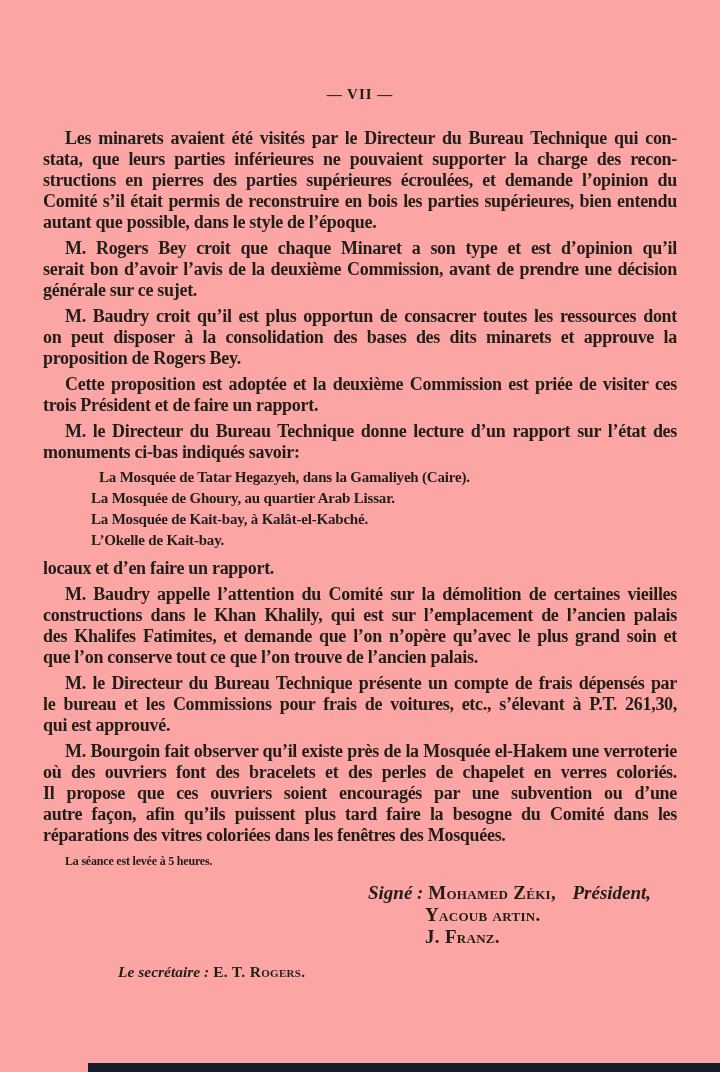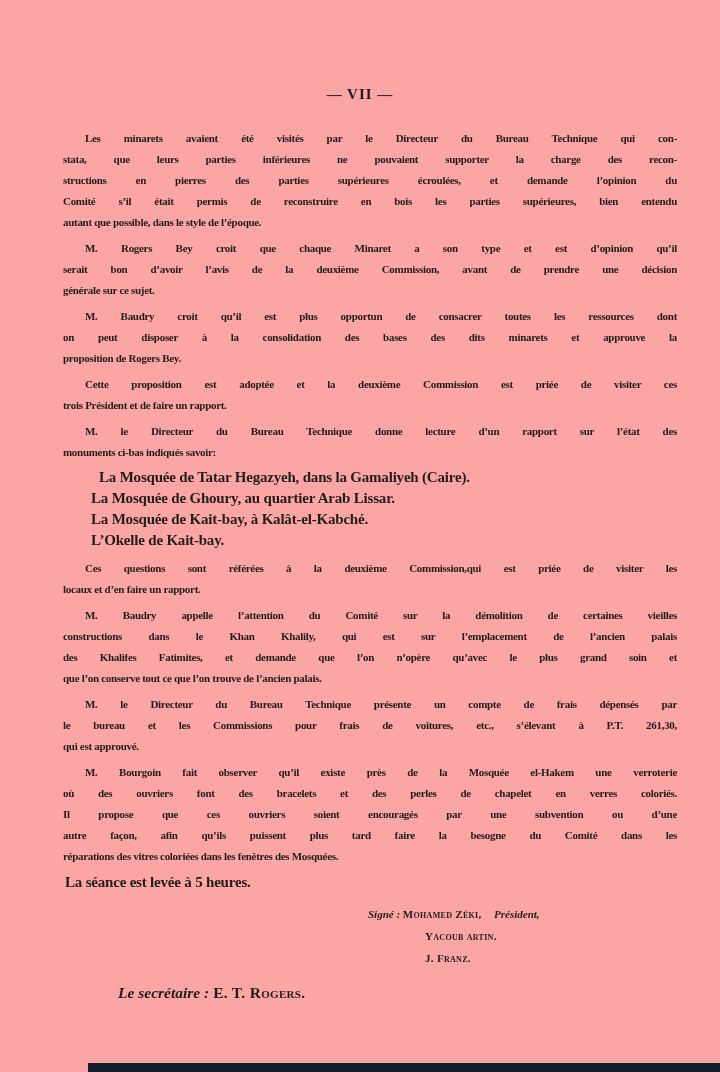--- a/index.html
+++ b/index.html
@@ -20,55 +20,54 @@
     text-align: center;
     font-size: 15px;
     line-height: 21px;
     letter-spacing: 1px;
   }
 
   .para { margin-top: 5px; }
   .para-first { margin-top: 23px; }
 
   .jline {
-    font-size: 11px;
+    font-size: 18px;
     line-height: 21px;
     height: 21px;
     overflow: hidden;
     letter-spacing: -0.3px;
     text-align: justify;
     text-align-last: justify;
-    margin-left: 20px;
   }
   .firstline { text-indent: 22px; }
   .lastline { text-align-last: left; }
 
   .monument-list { margin-top: 4px; }
   .monument-item {
     margin-left: 48px;
     font-size: 15px;
     line-height: 21px;
     height: 21px;
     letter-spacing: -0.2px;
     overflow: hidden;
   }
   .monument-item:first-child { padding-left: 8px; }
 
   .gap-before { margin-top: 7px; }
 
   .closing-line {
     margin-top: 5px;
-    font-size: 15px;
+    font-size: 12px;
     line-height: 21px;
     text-indent: 22px;
     letter-spacing: -0.2px;
   }
 
   .signature-block { margin-top: 10px; margin-left: 325px; }
-  .sig-line { font-size: 11px; line-height: 22px; white-space: nowrap; }
+  .sig-line { font-size: 19px; line-height: 22px; white-space: nowrap; }
   .sig-indent { margin-left: 57px; }
   .italic { font-style: italic; }
   .smallcaps { font-variant: small-caps; letter-spacing: 0.3px; }
   .sig-space { display: inline-block; width: 7px; }
 
   .secretary-line {
     margin-top: 13px;
     margin-left: 75px;
     font-size: 15.5px;
     line-height: 22px;
@@ -120,21 +119,20 @@
 
     <div class="monument-list" id="monument-list">
         <div class="monument-item">La Mosquée de Tatar Hegazyeh, dans la Gamaliyeh (Caire).</div>
         <div class="monument-item">La Mosquée de Ghoury, au quartier Arab Lissar.</div>
         <div class="monument-item">La Mosquée de Kait-bay, à Kalât-el-Kabché.</div>
         <div class="monument-item">L’Okelle de Kait-bay.</div>
       </div>
 
     <div id="after-list">
         <div class="para gap-before">
-          <div class="jline firstline">Ces questions sont référées à la deuxième Commission,qui est priée de visiter les</div>
           <div class="jline lastline">locaux et d’en faire un rapport.</div>
         </div>
         <div class="para">
           <div class="jline firstline">M. Baudry appelle l’attention du Comité sur la démolition de certaines vieilles</div>
           <div class="jline">constructions dans le Khan Khalily, qui est sur l’emplacement de l’ancien palais</div>
           <div class="jline">des Khalifes Fatimites, et demande que l’on n’opère qu’avec le plus grand soin et</div>
           <div class="jline lastline">que l’on conserve tout ce que l’on trouve de l’ancien palais.</div>
         </div>
         <div class="para">
           <div class="jline firstline">M. le Directeur du Bureau Technique présente un compte de frais dépensés par</div>

